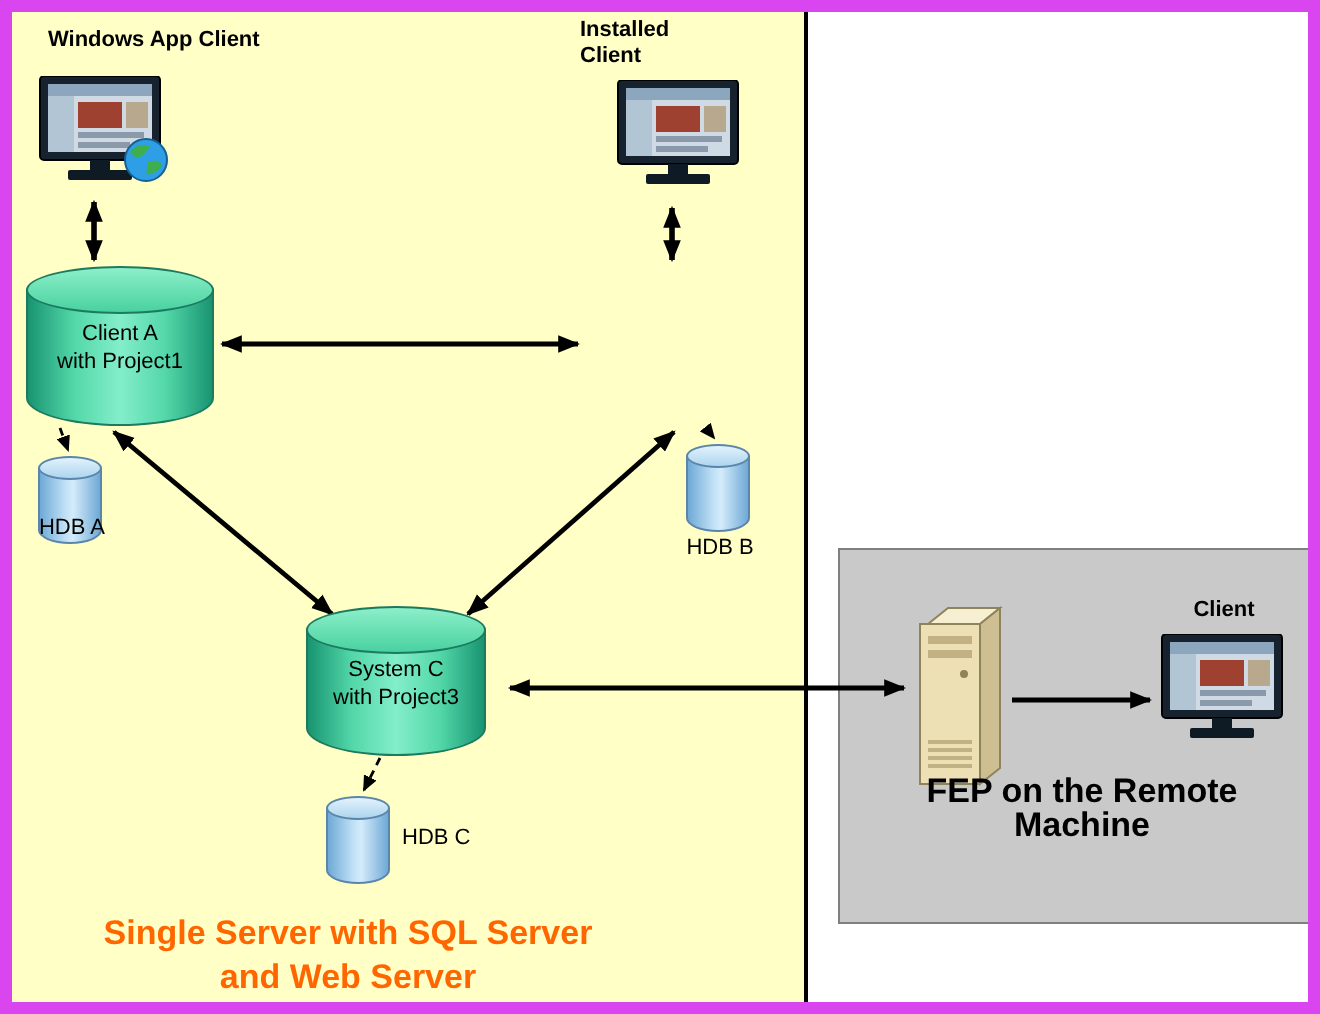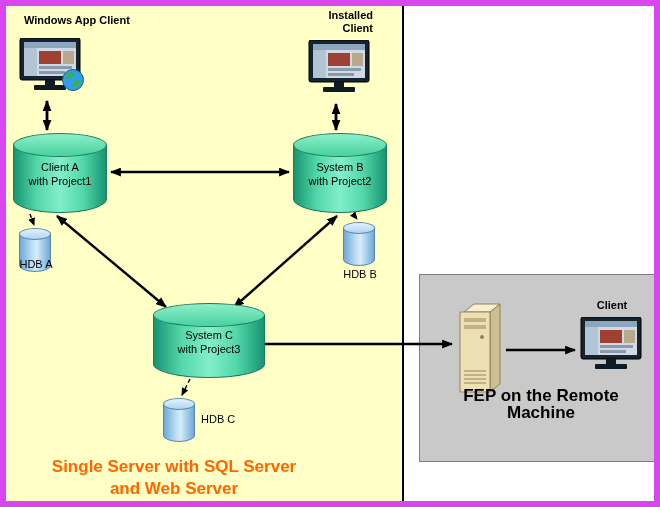--- a/index.html
+++ b/index.html
@@ -15,21 +15,21 @@
   }
   .gray-panel {
     position:absolute; left:413px; top:268px; width:243px; height:188px;
     background:#C9C9C9; border:1px solid #7f7f7f;
   }
   .arrows-svg { position:absolute; left:0; top:0; z-index:1; pointer-events:none; }
 
   .lbl { position:absolute; color:#000; z-index:3; }
 
   .wac-label   { left:18px; top:8px;  font-size:11px; font-weight:bold; }
-  .ic-label    { left:297px; top:3px; width:70px; font-size:11px; font-weight:bold; text-align:right; line-height:13px; }
+  .ic-label    { left:284px; top:3px; width:70px; font-size:11px; font-weight:bold; text-align:left; line-height:13px; }
   .client-label{ left:576px; top:293px; width:60px; font-size:11px; font-weight:bold; text-align:center; }
 
   .hdb-a-label { left:1px;   top:252px; width:58px; font-size:11px; text-align:center; }
   .hdb-b-label { left:325px; top:262px; width:58px; font-size:11px; text-align:center; }
   .hdb-c-label { left:195px; top:407px; font-size:11px; }
 
   .fep-caption {
     position:absolute; left:424px; top:381px; width:222px; z-index:3;
     font-size:17px; font-weight:bold; text-align:center; line-height:17px; color:#000;
   }
@@ -54,21 +54,21 @@
   }
   .cyl-body {
     position:absolute; left:0; right:0; bottom:0;
     border:1px solid #1c7a5e; border-top:none;
   }
   .green .cyl-top  { height:24px; background:linear-gradient(180deg,#8cefc9,#49d1a0); }
   .green .cyl-body { top:12px; border-radius:0 0 50% 50% / 0 0 14px 14px;
     background:linear-gradient(90deg,#189471,#53d7a9 25%,#83eeca 50%,#53d7a9 75%,#189471); }
   .sys-a { left:7px;   top:127px; width:94px; height:80px; }
   .sys-b { left:287px; top:127px; width:94px; height:80px; }
-  .sys-c { left:147px; top:297px; width:112px; height:75px; }
+  .sys-c { left:147px; top:297px; width:90px; height:75px; }
   .cyl-label {
     position:absolute; left:0; right:0; top:50%; transform:translateY(-46%);
     text-align:center; font-size:11px; line-height:14px; color:#000; z-index:3;
   }
   .blue .cyl-top  { height:12px; background:linear-gradient(180deg,#e2f2fc,#aed5ef); border-color:#5b86ab; }
   .blue .cyl-body { top:6px; border-radius:0 0 50% 50% / 0 0 7px 7px; border-color:#5b86ab;
     background:linear-gradient(90deg,#6fa9d6,#bcdef4 40%,#d4ecfb 55%,#6fa9d6); }
   .hdb-a { left:13px;  top:222px; width:32px; height:44px; }
   .hdb-b { left:337px; top:216px; width:32px; height:44px; }
   .hdb-c { left:157px; top:392px; width:32px; height:44px; }
@@ -154,28 +154,20 @@
   </div>
 
   <div class="cyl green sys-a">
     <div class="cyl-body"></div>
     <div class="cyl-top"></div>
     <div class="cyl-label">
       <span>Client A</span><br>
       <span>with Project1</span>
     </div>
   </div>
-  <div class="cyl green sys-b">
-    <div class="cyl-body"></div>
-    <div class="cyl-top"></div>
-    <div class="cyl-label">
-      <span>System B</span><br>
-      <span>with Project2</span>
-    </div>
-  </div>
   <div class="cyl green sys-c">
     <div class="cyl-body"></div>
     <div class="cyl-top"></div>
     <div class="cyl-label">
       <span>System C</span><br>
       <span>with Project3</span>
     </div>
   </div>
 
   <div class="cyl blue hdb-a">

